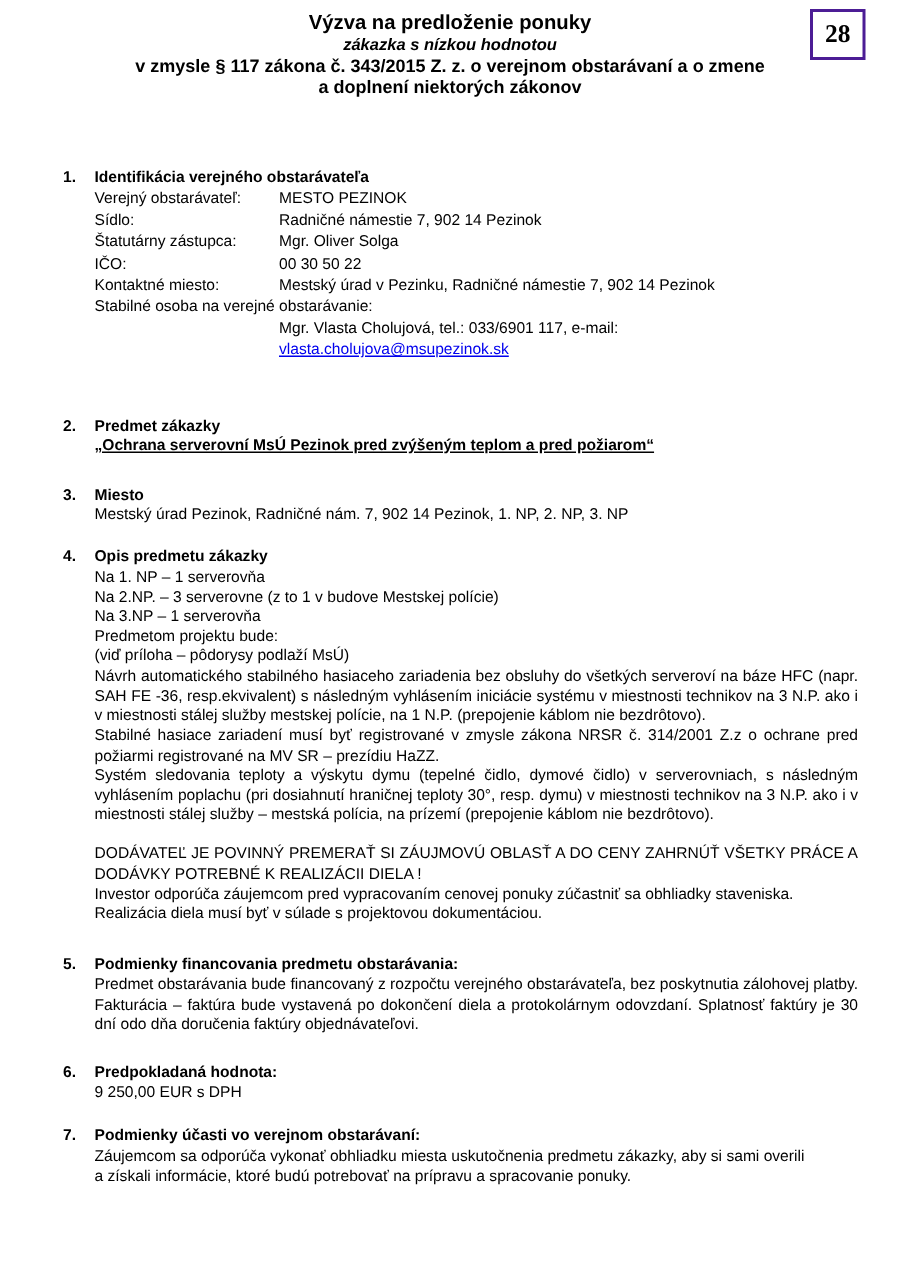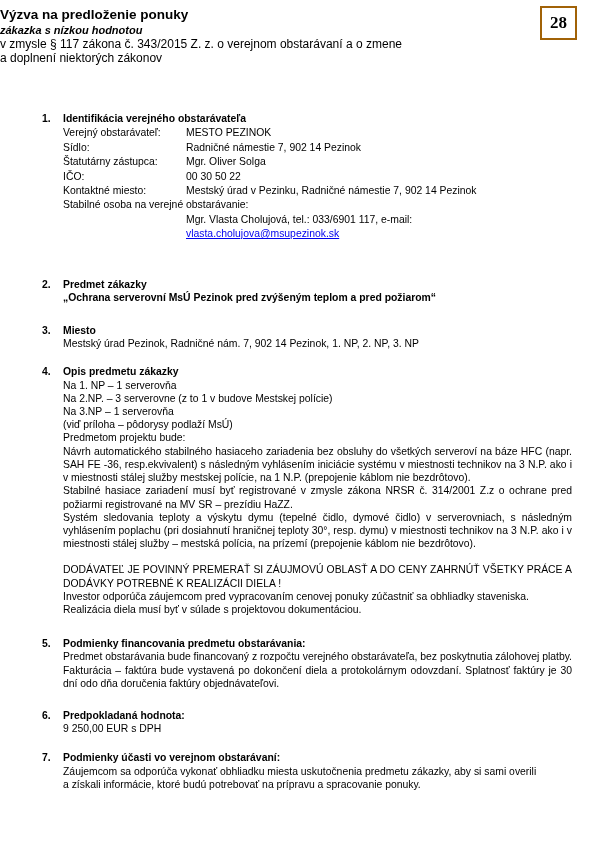--- a/index.html
+++ b/index.html
@@ -15,45 +15,45 @@
     font-size: 10.4px;
     line-height: 13.2px;
     overflow: hidden;
     box-sizing: border-box;
   }
   
   .page-num-box {
     position: absolute;
     top: 6px; right: 23px;
     width: 33px; height: 30px;
-    border: 2px solid #a16207;
+    border: 2px solid #4c1d95;
     display: flex; align-items: center; justify-content: center;
     font-family: "Liberation Serif", serif;
     font-weight: bold;
     font-size: 17px;
   }
   
   .doc-header {
     padding-top: 7px;
-    text-align: left;
+    text-align: center;
   }
   .doc-title {
     font-size: 13.5px;
     font-weight: bold;
     line-height: 16px;
   }
   .doc-subtitle {
     font-size: 11px;
     font-weight: bold;
     font-style: italic;
     line-height: 14px;
   }
   .doc-law {
     font-size: 12px;
-    font-weight: normal;
+    font-weight: bold;
     line-height: 14px;
   }
   
   .sections {
     margin: 47px 28px 0 42px;
   }
   .section {
     display: flex;
   }
   .sec-num {
@@ -72,21 +72,21 @@
   .sec1 .sec-body { line-height: 14.4px; }
   .field-row { display: flex; }
   .field-label { width: 123px; flex-shrink: 0; }
   .field-value { flex: 1; }
   .contact-indent { margin-left: 123px; }
   a.email-link {
     color: #0000ee;
     text-decoration: underline;
     cursor: pointer;
   }
-  .bold { font-weight: bold; }
+  .bold { font-weight: bold; text-decoration: underline; }
   .just { text-align: justify; }
   .gap-above { margin-top: 13px; }
   
   .mb-s1 { margin-bottom: 36px; }
   .mb-s2 { margin-bottom: 20px; }
   .mb-s3 { margin-bottom: 15px; }
   .mb-s4 { margin-bottom: 21px; }
   .mb-s5 { margin-bottom: 19px; }
   .mb-s6 { margin-bottom: 16px; }
 </style>
@@ -156,22 +156,22 @@
       </div>
     </div>
 
     <div class="section mb-s4">
       <div class="sec-num">4.</div>
       <div class="sec-body">
         <div class="sec-heading">Opis predmetu zákazky</div>
         <div>Na 1. NP – 1 serverovňa</div>
         <div>Na 2.NP. – 3 serverovne (z to 1 v budove Mestskej polície)</div>
         <div>Na 3.NP – 1 serverovňa</div>
+        <div>Predmetom projektu bude:</div>
         <div>(viď príloha – pôdorysy podlaží MsÚ)</div>
-        <div>Predmetom projektu bude:</div>
         <div class="just">Návrh automatického stabilného hasiaceho zariadenia bez obsluhy do všetkých serveroví na báze HFC (napr. SAH FE -36, resp.ekvivalent) s následným vyhlásením iniciácie systému v miestnosti technikov na 3 N.P. ako i v miestnosti stálej služby mestskej polície, na 1 N.P. (prepojenie káblom nie bezdrôtovo).</div>
         <div class="just">Stabilné hasiace zariadení musí byť registrované v zmysle zákona NRSR č. 314/2001 Z.z o ochrane pred požiarmi registrované na MV SR – prezídiu HaZZ.</div>
         <div class="just">Systém sledovania teploty a výskytu dymu (tepelné čidlo, dymové čidlo) v serverovniach, s následným vyhlásením poplachu (pri dosiahnutí hraničnej teploty 30°, resp. dymu) v miestnosti technikov na 3 N.P. ako i v miestnosti stálej služby – mestská polícia, na prízemí (prepojenie káblom nie bezdrôtovo).</div>
         <div class="just gap-above">DODÁVATEĽ JE POVINNÝ PREMERAŤ SI ZÁUJMOVÚ OBLASŤ A DO CENY ZAHRNÚŤ VŠETKY PRÁCE A DODÁVKY POTREBNÉ K REALIZÁCII DIELA !</div>
         <div>Investor odporúča záujemcom pred vypracovaním cenovej ponuky zúčastniť sa obhliadky staveniska.</div>
         <div>Realizácia diela musí byť v súlade s projektovou dokumentáciou.</div>
       </div>
     </div>
 
     <div class="section mb-s5">

